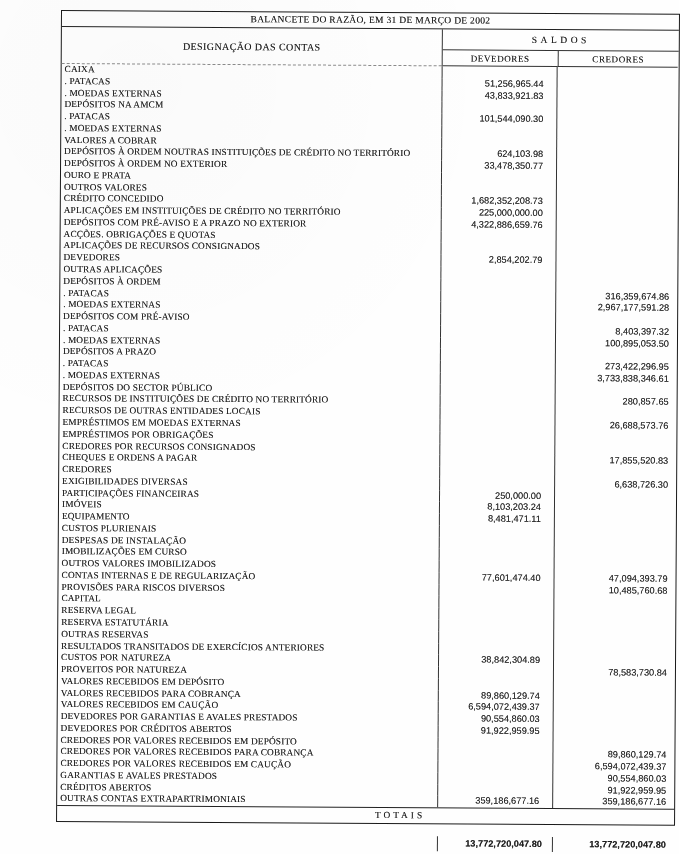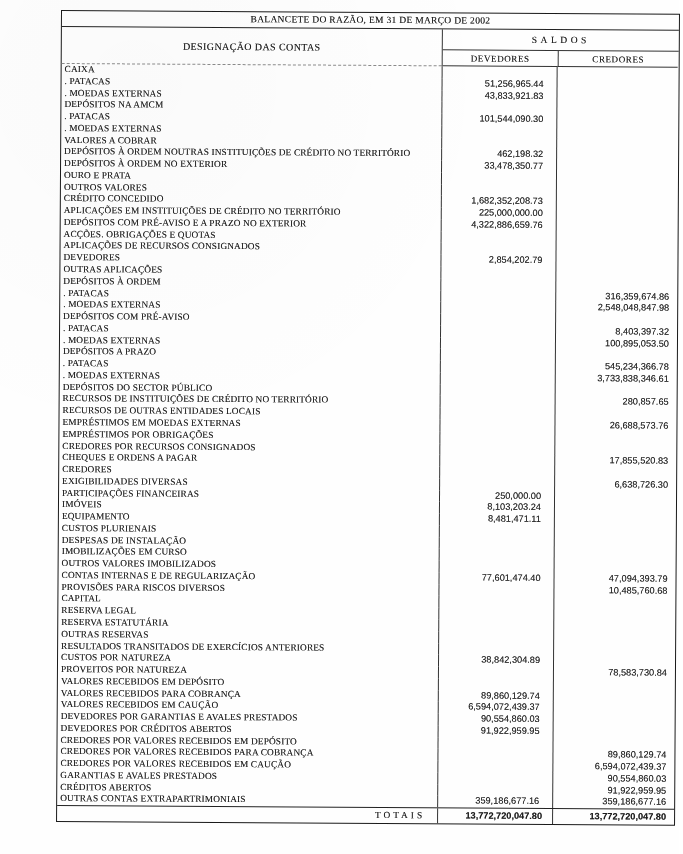--- a/index.html
+++ b/index.html
@@ -88,20 +88,21 @@
     letter-spacing: 3px;
     line-height: 15px;
   }
   .totals-row .t-num {
     font-family: "Liberation Sans", sans-serif;
     font-weight: 700;
     font-size: 9.2px;
     text-align: right;
     line-height: 15px;
     border-left: 1px solid #333;
+    margin-top: 28px;
   }
   .totals-row .t-num.dev { padding-right: 10px; }
   .totals-row .t-num.cred { padding-right: 6px; }
 </style>
 </head>
 <body>
 
 <div class="page">
   <div class="sheet">
 
@@ -149,21 +150,21 @@
           <div class="cell num dev"></div>
           <div class="cell num cred"></div>
         </div>
         <div class="acct-row">
           <div class="cell label">VALORES A COBRAR</div>
           <div class="cell num dev"></div>
           <div class="cell num cred"></div>
         </div>
         <div class="acct-row">
           <div class="cell label">DEPÓSITOS À ORDEM NOUTRAS INSTITUIÇÕES DE CRÉDITO NO TERRITÓRIO</div>
-          <div class="cell num dev">462,198.32</div>
+          <div class="cell num dev">624,103.98</div>
           <div class="cell num cred"></div>
         </div>
         <div class="acct-row">
           <div class="cell label">DEPÓSITOS À ORDEM NO EXTERIOR</div>
           <div class="cell num dev">33,478,350.77</div>
           <div class="cell num cred"></div>
         </div>
         <div class="acct-row">
           <div class="cell label">OURO E PRATA</div>
           <div class="cell num dev"></div>
@@ -215,21 +216,21 @@
           <div class="cell num cred"></div>
         </div>
         <div class="acct-row">
           <div class="cell label">. PATACAS</div>
           <div class="cell num dev"></div>
           <div class="cell num cred">316,359,674.86</div>
         </div>
         <div class="acct-row">
           <div class="cell label">. MOEDAS EXTERNAS</div>
           <div class="cell num dev"></div>
-          <div class="cell num cred">2,548,048,847.98</div>
+          <div class="cell num cred">2,967,177,591.28</div>
         </div>
         <div class="acct-row">
           <div class="cell label">DEPÓSITOS COM PRÉ-AVISO</div>
           <div class="cell num dev"></div>
           <div class="cell num cred"></div>
         </div>
         <div class="acct-row">
           <div class="cell label">. PATACAS</div>
           <div class="cell num dev"></div>
           <div class="cell num cred">8,403,397.32</div>
@@ -240,21 +241,21 @@
           <div class="cell num cred">100,895,053.50</div>
         </div>
         <div class="acct-row">
           <div class="cell label">DEPÓSITOS A PRAZO</div>
           <div class="cell num dev"></div>
           <div class="cell num cred"></div>
         </div>
         <div class="acct-row">
           <div class="cell label">. PATACAS</div>
           <div class="cell num dev"></div>
-          <div class="cell num cred">545,234,366.78</div>
+          <div class="cell num cred">273,422,296.95</div>
         </div>
         <div class="acct-row">
           <div class="cell label">. MOEDAS EXTERNAS</div>
           <div class="cell num dev"></div>
           <div class="cell num cred">3,733,838,346.61</div>
         </div>
         <div class="acct-row">
           <div class="cell label">DEPÓSITOS DO SECTOR PÚBLICO</div>
           <div class="cell num dev"></div>
           <div class="cell num cred"></div>

